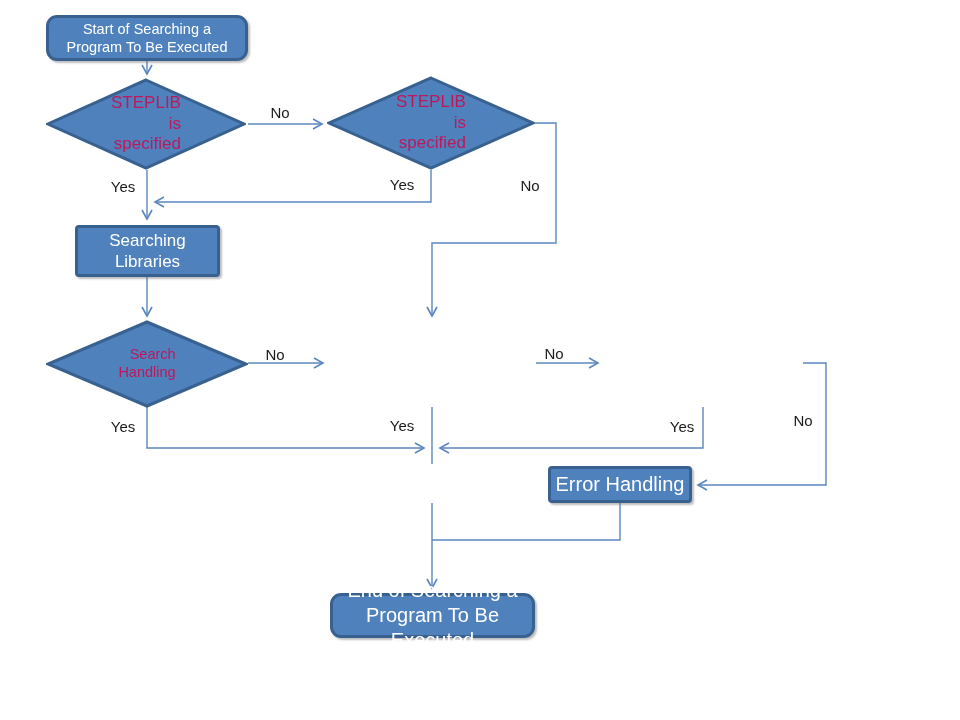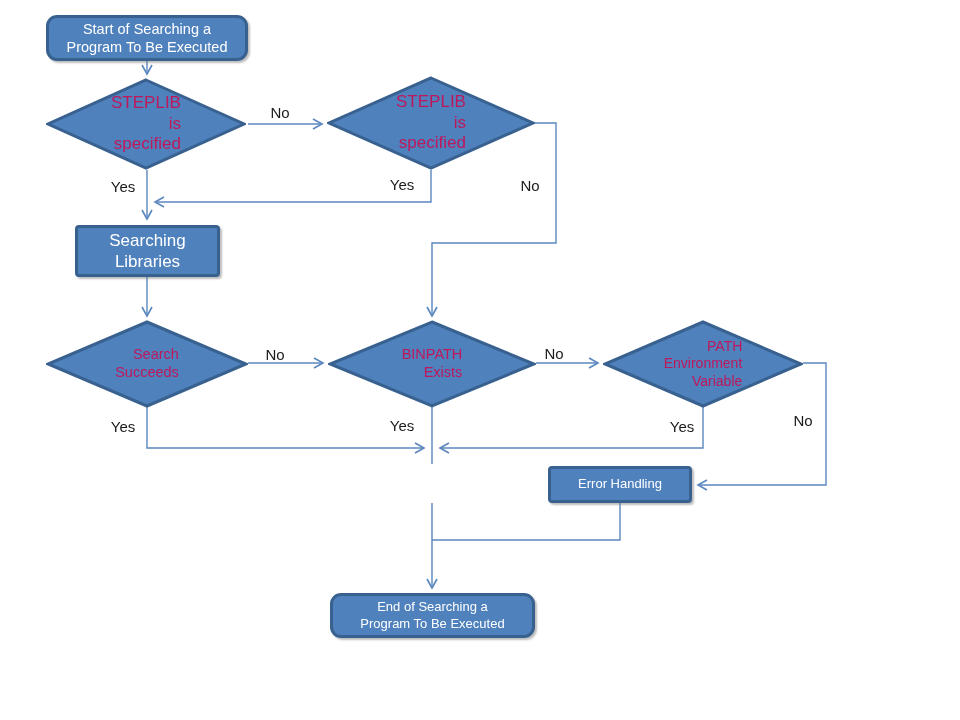--- a/index.html
+++ b/index.html
@@ -21,21 +21,21 @@
   .diamond svg{position:absolute;left:0;top:0;}
   .diamond polygon{fill:#4F81BD;stroke:#38618F;stroke-width:3;}
   .dlabel{
     position:absolute;left:0;top:0;right:0;bottom:0;display:flex;align-items:center;justify-content:center;
     color:#be185d;text-align:right;white-space:pre-line;line-height:1.22;
   }
   .edge-label{
     position:absolute;transform:translate(-50%,-50%);color:#1a1a1a;font-size:15px;white-space:nowrap;
   }
   .f17{font-size:17px;}
-  .f15{font-size:13px;}
+  .f15{font-size:20px;}
   .f14{font-size:14.5px;}
   .f14s{font-size:14px;}
 </style>
 </head>
 <body>
 
 <div id="canvas">
 
   <svg id="connector-layer" width="960" height="720" viewBox="0 0 960 720">
     <defs>
@@ -81,39 +81,24 @@
   </div>
 
   <div class="node rect f17" style="left:67px;top:225px;width:145px;height:52px">Searching
 Libraries</div>
 
   <div class="diamond" style="left:38px;top:320px;width:202px;height:88px">
     <svg width="202" height="88" viewBox="0 0 202 88">
       <polygon points="101,2 200,44 101,86 2,44"></polygon>
     </svg>
     <div class="dlabel f14">Search
-Succeeds</div>
+Handling</div>
   </div>
 
-  <div class="diamond" style="left:320px;top:320px;width:208px;height:88px">
-    <svg width="208" height="88" viewBox="0 0 208 88">
-      <polygon points="104,2 206,44 104,86 2,44"></polygon>
-    </svg>
-    <div class="dlabel f14">BINPATH
-Exists</div>
-  </div>
 
-  <div class="diamond" style="left:595px;top:320px;width:200px;height:88px">
-    <svg width="200" height="88" viewBox="0 0 200 88">
-      <polygon points="100,2 198,44 100,86 2,44"></polygon>
-    </svg>
-    <div class="dlabel f14s">PATH
-Environment
-Variable</div>
-  </div>
 
 
   <div class="node rect f15" style="left:540px;top:466px;width:144px;height:37px">Error Handling</div>
 
   <div class="node rounded f15" style="left:322px;top:593px;width:205px;height:45px">End of Searching a
 Program To Be Executed</div>
 
   <span class="edge-label" style="left:272px;top:112px">No</span>
   <span class="edge-label" style="left:115px;top:186px">Yes</span>
   <span class="edge-label" style="left:394px;top:184px">Yes</span>

